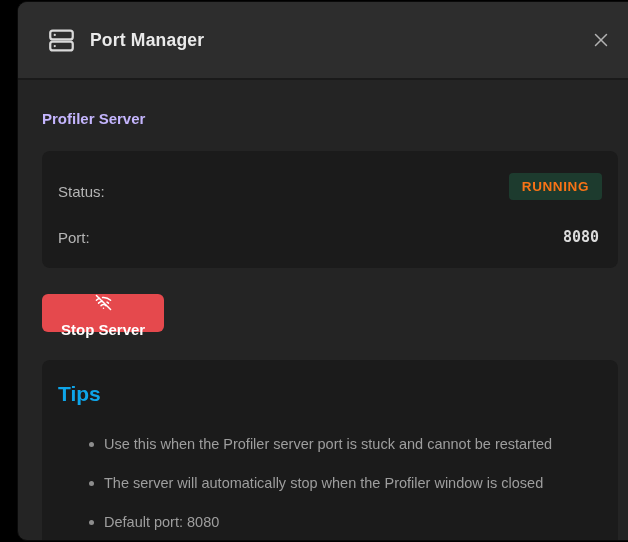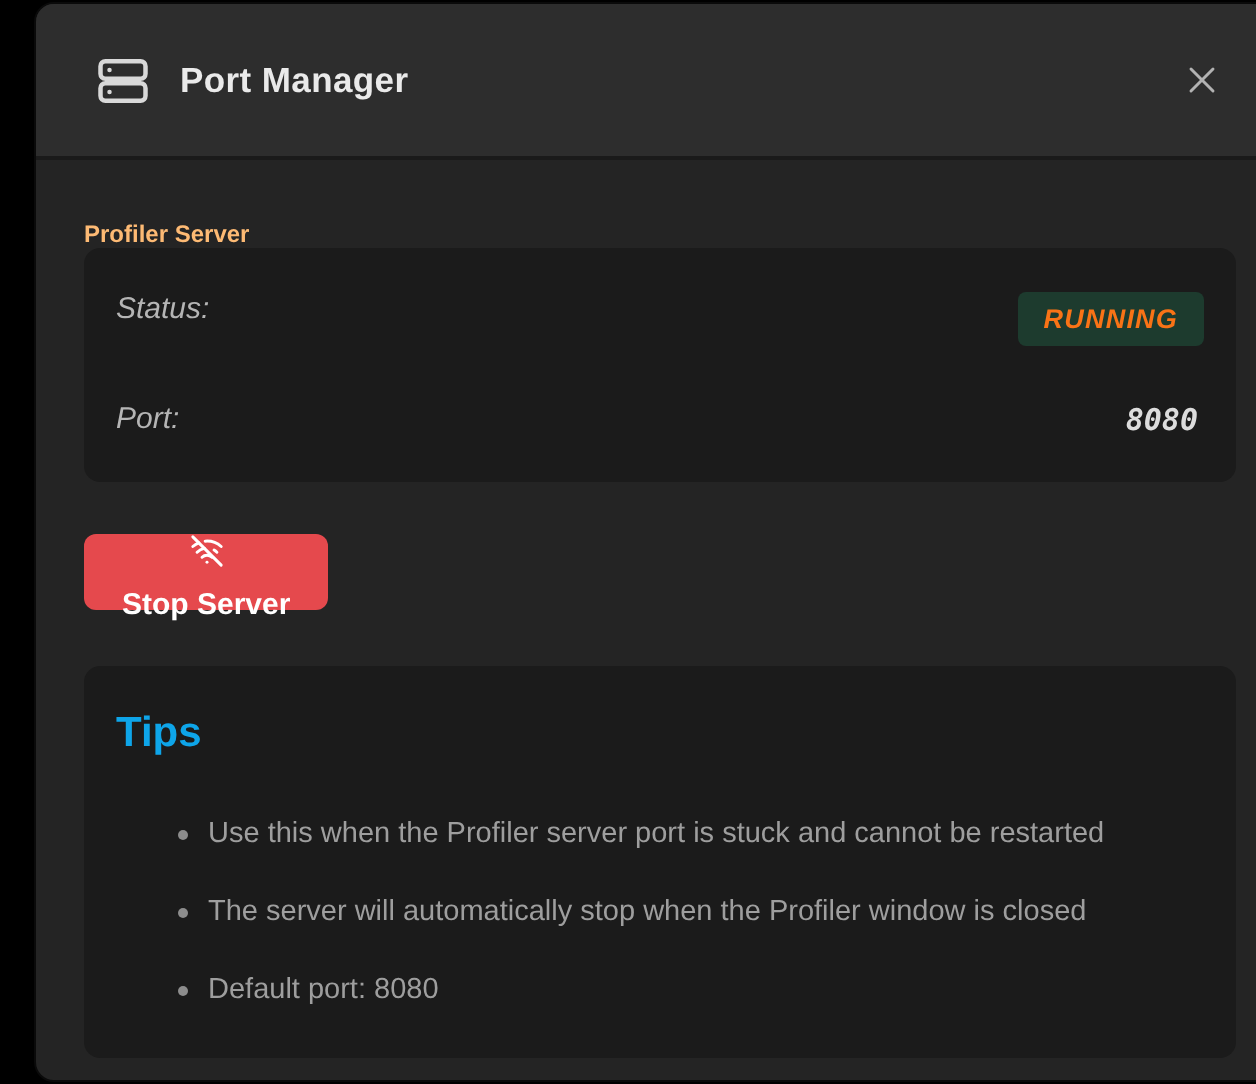--- a/index.html
+++ b/index.html
@@ -46,34 +46,34 @@
     background: transparent;
     border: none;
     color: #b2b2b2;
     display: flex; align-items: center; justify-content: center;
     cursor: pointer;
     border-radius: 6px;
   }
   
   .content { padding: 30px 24px 0 24px; }
   .section-heading {
-    font-size: 12px;
-    font-weight: 700;
-    color: #fdba74;
+    font-size: 15px;
+    font-weight: 700;
+    color: #c4b5fd;
+    margin-bottom: 24px;
   }
   .panel {
     background: #1b1b1b;
     border-radius: 8px;
     padding: 22px 16px;
   }
   .status-row {
     display: flex;
-    align-items: flex-start;
+    align-items: flex-end;
     justify-content: space-between;
-    font-style: italic;
   }
   .status-row + .status-row { margin-top: 28px; }
   .field-label {
     font-size: 15px;
     color: #b5b5b5;
   }
   .status-badge {
     background: #1d3b2e;
     color: #47d9a0;
     font-size: 13.5px;

